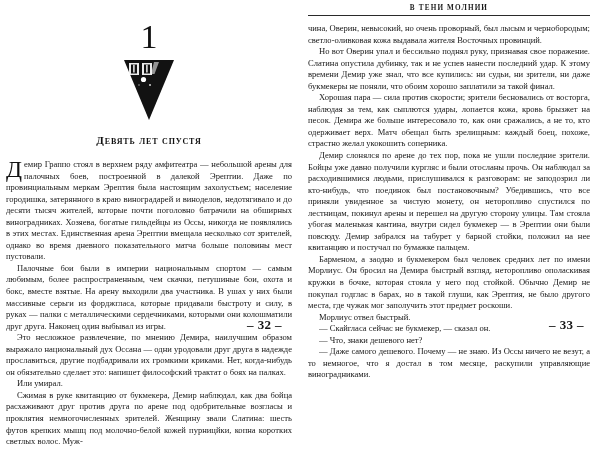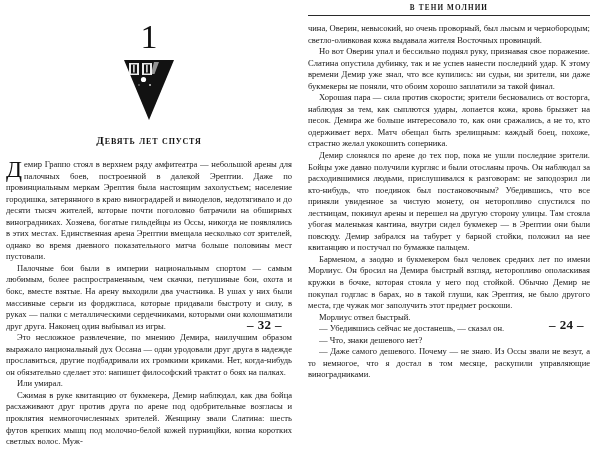--- a/index.html
+++ b/index.html
@@ -181,21 +181,21 @@
     <div class="running-head">В тени молнии</div>
     <hr class="head-rule">
 
     <div class="body-text">
       <p class="noindent">чина, Оверин, невысокий, но очень проворный, был лысым и чернобородым; светло-оливковая кожа выдавала жителя Восточных провинций.</p>
       <p>Но вот Оверин упал и бессильно поднял руку, признавая свое поражение. Слатина опустила дубинку, так и не успев нанести последний удар. К этому времени Демир уже знал, что все купились: ни судьи, ни зрители, ни даже букмекеры не поняли, что обоим хорошо заплатили за такой финал.</p>
       <p>Хорошая пара — сила против скорости; зрители бесновались от восторга, наблюдая за тем, как сыплются удары, лопается кожа, кровь брызжет на песок. Демира же больше интересовало то, как они сражались, а не то, кто одерживает верх. Матч обещал быть зрелищным: каждый боец, похоже, страстно желал укокошить соперника.</p>
       <p>Демир слонялся по арене до тех пор, пока не ушли последние зрители. Бойцы уже давно получили кургляс и были отосланы прочь. Он наблюдал за расходившимися людьми, прислушивался к разговорам: не заподозрил ли кто-нибудь, что поединок был постановочным? Убедившись, что все приняли увиденное за чистую монету, он неторопливо спустился по лестницам, покинул арены и перешел на другую сторону улицы. Там стояла убогая маленькая кантина, внутри сидел букмекер — в Эрептии они были повсюду. Демир забрался на табурет у барной стойки, положил на нее квитанцию и постучал по бумажке пальцем.</p>
       <p>Барменом, а заодно и букмекером был человек средних лет по имени Морлиус. Он бросил на Демира быстрый взгляд, неторопливо ополаскивая кружки в бочке, которая стояла у него под стойкой. Обычно Демир не покупал годглас в барах, но в такой глуши, как Эрептия, не было другого места, где чужак мог заполучить этот предмет роскоши.</p>
       <p>Морлиус отвел быстрый.</p>
-      <p>— Убедившись сейчас не достанешь, — сказал он.</p>
+      <p>— Скайгласа сейчас не букмекер, — сказал он.</p>
       <p>— Что, знаки дешевого нет?</p>
-      <p>— Даже самого дешевого. Почему — не знаю. Из Оссы звали не везут, а то немногое, что я достал в том месяце, раскупили управляющие виноградниками.</p>
+      <p>— Даже самого дешевого. Почему — не знаю. Из Оссы ничего не везут, а то немногое, что я достал в том месяце, раскупили управляющие виноградниками.</p>
     </div>
 
-    <div class="folio">– 24 –</div>
+    <div class="folio">– 33 –</div>
   </div>
 
 </div>
 
 </body></html>

